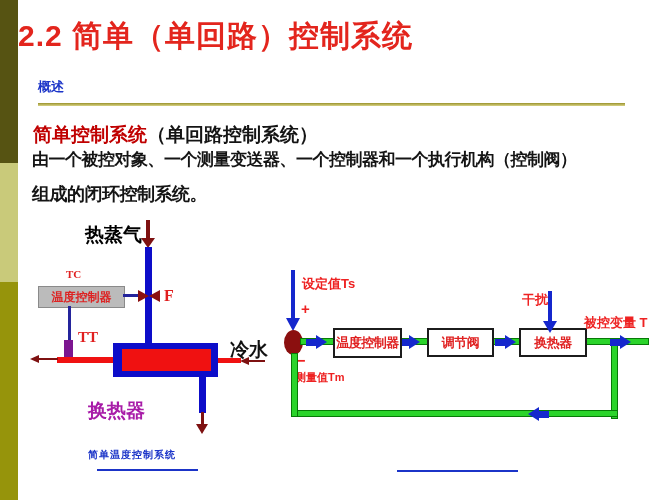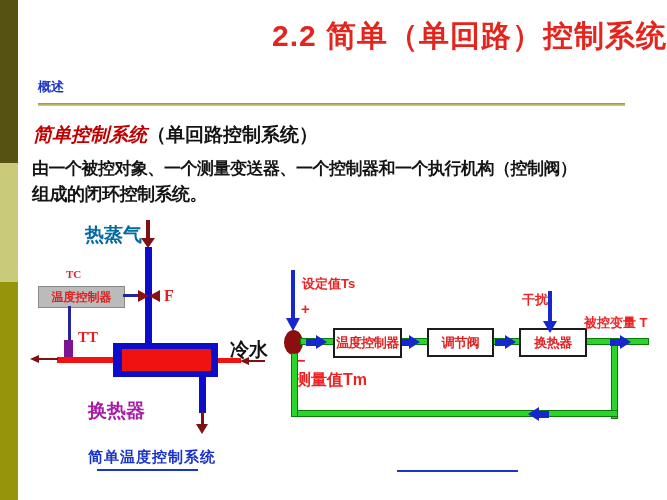--- a/index.html
+++ b/index.html
@@ -4,29 +4,29 @@
 <style>
   html,body{margin:0;padding:0;background:#888;}
   .slide{position:relative;width:667px;height:500px;background:#ffffff;overflow:hidden;
          font-family:"Liberation Sans",sans-serif;}
   .abs{position:absolute;}
 
   
   .bar-seg{position:absolute;left:0;width:18px;}
 
   
-  .title{left:18px;top:16px;width:649px;text-align:right;font-size:30px;font-weight:bold;
+  .title{left:18px;top:16px;width:649px;text-align:left;font-size:30px;font-weight:bold;
          color:#e3251d;letter-spacing:1px;}
   .section-head{left:38px;top:78px;font-size:13px;font-weight:bold;color:#1b34c8;}
   .head-rule{left:38px;top:103px;width:587px;height:3px;
              background:linear-gradient(#9a922c,#d8d387);}
 
   
   .intro1{left:33px;top:122px;font-size:19px;font-weight:bold;}
-  .intro1 .term{color:#c00000;font-style:italic;}
+  .intro1 .term{color:#c00000;}
   .intro1 .rest{color:#141414;}
   .body-line{color:#141414;font-size:17px;font-weight:bold;letter-spacing:-0.5px;}
 
   
   .lbl{position:absolute;font-weight:bold;white-space:nowrap;}
 
   
   .pipe{position:absolute;}
   .ctrl-box{left:38px;top:286px;width:85px;height:20px;background:#bbbbbb;
             border:1px solid #8a8a8a;color:#dd2222;font-size:12px;font-weight:bold;
@@ -39,44 +39,44 @@
        font-size:13px;font-weight:bold;text-align:center;display:flex;
        align-items:center;justify-content:center;letter-spacing:-0.5px;}
   .barrow{position:absolute;display:flex;align-items:center;}
   .barrow .sh{width:10px;height:7px;background:#1527cd;}
   .barrow .hd-r{width:0;height:0;border-top:7px solid transparent;border-bottom:7px solid transparent;
                 border-left:11px solid #1527cd;}
   .barrow .hd-l{width:0;height:0;border-top:7px solid transparent;border-bottom:7px solid transparent;
                 border-right:11px solid #1527cd;}
   .junction{left:284px;top:330px;width:19px;height:25px;background:#8b0f0f;border-radius:50%;}
 
-  .caption{font-size:15px;font-weight:bold;color:#1b34c8;letter-spacing:1px;}
+  .caption{font-size:10px;font-weight:bold;color:#1b34c8;letter-spacing:1px;}
   .cap-ul{position:absolute;height:2px;background:#1b34c8;}
   .serif{font-family:"Liberation Serif",serif;}
 </style>
 </head>
 <body>
 
 <div class="slide">
 
   <div class="bar-seg" style="top:0;height:163px;background:#565312;"></div>
   <div class="bar-seg" style="top:163px;height:119px;background:#c9ca7a;"></div>
   <div class="bar-seg" style="top:282px;height:218px;background:#96940b;"></div>
 
   <div class="abs title">2.2 简单（单回路）控制系统</div>
   <div class="abs section-head">概述</div>
   <div class="abs head-rule"></div>
 
   <div class="abs intro1">
     <span class="term">简单控制系统</span><span class="rest">（单回路控制系统）</span>
   </div>
-  <div class="abs body-line" style="left:32px;top:157px;">由一个被控对象、一个测量变送器、一个控制器和一个执行机构（控制阀）</div>
+  <div class="abs body-line" style="left:32px;top:148px;">由一个被控对象、一个测量变送器、一个控制器和一个执行机构（控制阀）</div>
   <div class="abs body-line" style="left:32px;top:182px;font-size:18px;">组成的闭环控制系统。</div>
 
-  <div class="lbl" style="left:85px;top:222px;font-size:19px;color:#0369a1;">热蒸气</div>
+  <div class="lbl" style="left:85px;top:222px;font-size:19px;color:#000000;">热蒸气</div>
   <div class="pipe" style="left:146px;top:220px;width:4px;height:19px;background:#7e1111;"></div>
   <div class="tri" style="left:141px;top:238px;border-left:7px solid transparent;border-right:7px solid transparent;border-top:10px solid #7e1111;"></div>
   <div class="pipe" style="left:145px;top:247px;width:7px;height:97px;background:#0d0dc9;"></div>
 
   <div class="lbl serif" style="left:66px;top:268px;font-size:11px;color:#e02020;text-align:center;">TC</div>
   <div class="abs ctrl-box">温度控制器</div>
 
   <div class="pipe" style="left:123px;top:294px;width:16px;height:3px;background:#24249c;"></div>
   <div class="tri" style="left:138px;top:290px;border-top:6px solid transparent;border-bottom:6px solid transparent;border-left:11px solid #8b1010;"></div>
   <div class="tri" style="left:149px;top:290px;border-top:6px solid transparent;border-bottom:6px solid transparent;border-right:11px solid #8b1010;"></div>
@@ -107,21 +107,21 @@
   <div class="lbl caption" style="left:88px;top:448px;">简单温度控制系统</div>
   <div class="cap-ul" style="left:97px;top:469px;width:101px;"></div>
 
   <div class="pipe" style="left:291px;top:270px;width:4px;height:50px;background:#1527cd;"></div>
   <div class="tri" style="left:286px;top:318px;border-left:7px solid transparent;border-right:7px solid transparent;border-top:13px solid #1527cd;"></div>
   <div class="lbl" style="left:302px;top:275px;font-size:13px;color:#ee2222;">设定值Ts</div>
   <div class="lbl" style="left:301px;top:300px;font-size:15px;color:#ee2222;">+</div>
 
   <div class="abs junction"></div>
   <div class="lbl" style="left:296px;top:352px;font-size:16px;color:#ee2222;">−</div>
-  <div class="lbl" style="left:295px;top:370px;font-size:16px;color:#ee2222;">测量值Tm</div>
+  <div class="lbl" style="left:295px;top:370px;font-size:11px;color:#ee2222;">测量值Tm</div>
 
   <div class="gline" style="left:300px;top:338px;width:34px;height:5px;"></div>
   <div class="gline" style="left:397px;top:338px;width:31px;height:5px;"></div>
   <div class="gline" style="left:489px;top:338px;width:32px;height:5px;"></div>
   <div class="gline" style="left:581px;top:338px;width:66px;height:5px;"></div>
   <div class="gline" style="left:611px;top:340px;width:5px;height:77px;"></div>
   <div class="gline" style="left:291px;top:410px;width:325px;height:5px;"></div>
   <div class="gline" style="left:291px;top:353px;width:5px;height:62px;"></div>
 
   <div class="barrow" style="left:306px;top:335px;">

